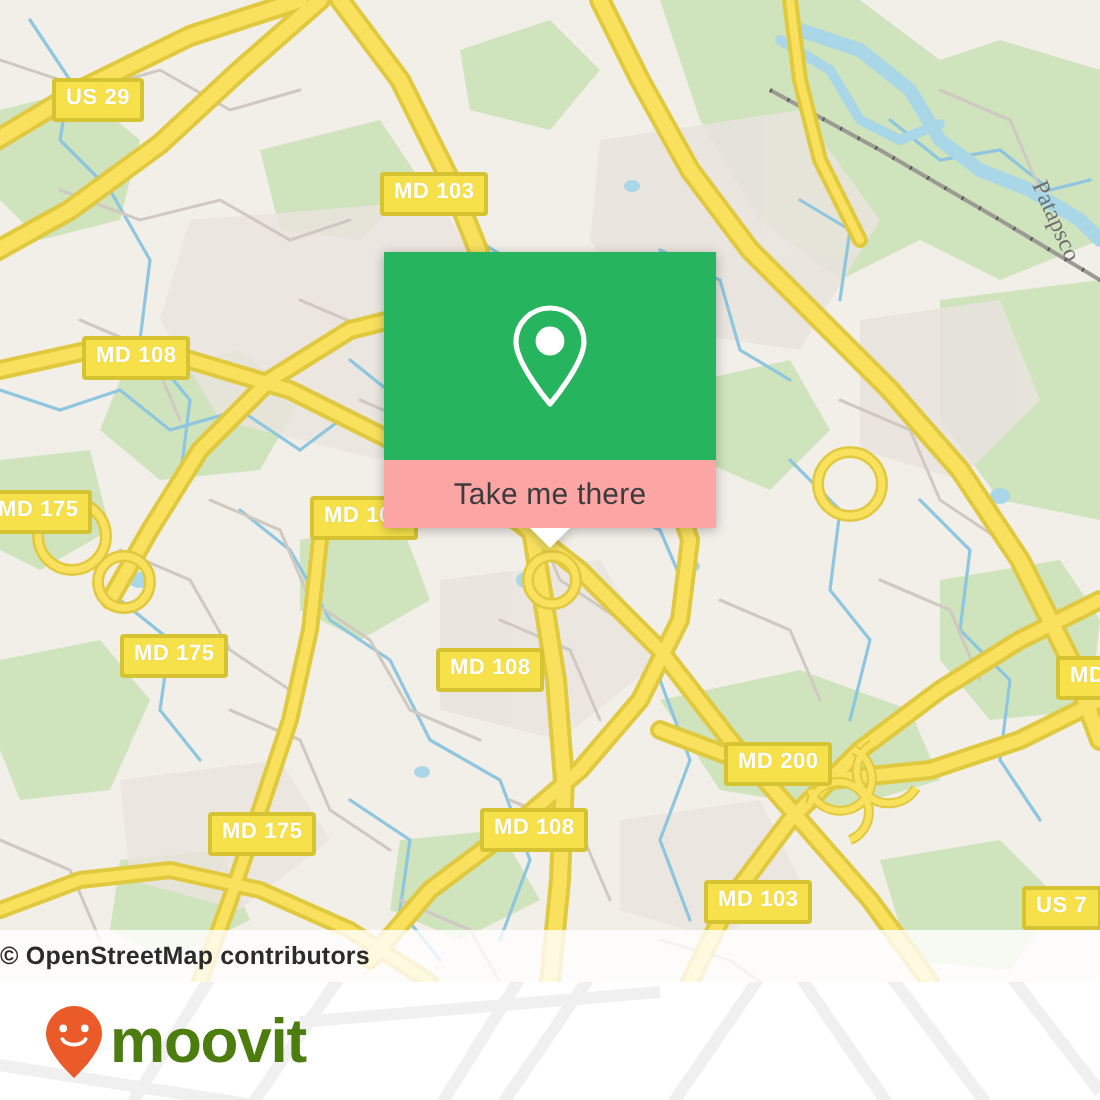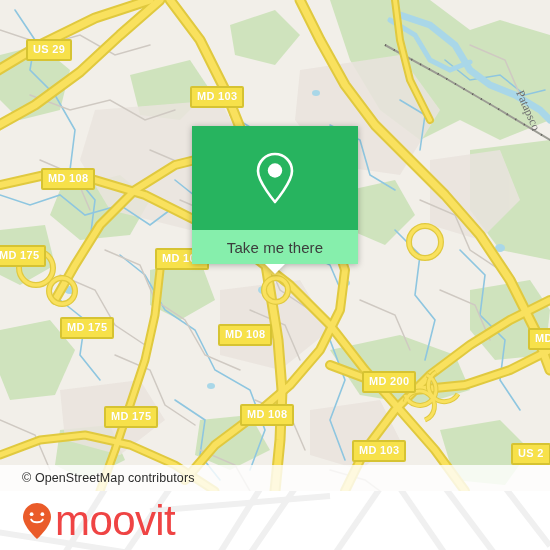--- a/index.html
+++ b/index.html
@@ -36,23 +36,24 @@
     bottom: 0;
     width: 550px;
     height: 26px;
     background: rgba(255,255,255,0.80);
     display: flex;
     align-items: center;
   }
   #attribution .attr-text {
     font-size: 12.5px;
     color: #2b2b2b;
-    padding-left: 22px;
+    padding-left: 0;
     letter-spacing: .1px;
     white-space: nowrap;
+    font-weight: bold;
   }
 
   
   .shield {
     position: absolute;
     background: #f7e14a;
     border: 2px solid #d6c332;
     border-radius: 2px;
     color: #ffffff;
     font-size: 11px;
@@ -82,21 +83,21 @@
     filter: drop-shadow(0 1px 3px rgba(0,0,0,0.28));
   }
   #popup-green {
     background: #27b45f;
     height: 104px;
     display: flex;
     align-items: center;
     justify-content: center;
   }
   #popup-white {
-    background: #86efac;
+    background: #fca5a5;
     height: 34px;
     display: flex;
     align-items: center;
     justify-content: center;
   }
   #popup-label {
     font-size: 15px;
     color: #3c3c3c;
     letter-spacing: .1px;
   }
@@ -142,23 +143,23 @@
     color: #2f3133;
     max-width: 380px;
   }
   #brand {
     display: flex;
     align-items: center;
     gap: 3px;
     flex-shrink: 0;
   }
   #brand-name {
-    font-size: 42px;
-    font-weight: normal;
-    color: #ef4444;
+    font-size: 31px;
+    font-weight: bold;
+    color: #4d7c0f;
     letter-spacing: -0.6px;
     line-height: 1;
   }
 </style>
 </head>
 <body>
 
 <div id="screen">
 
   <div id="map">
@@ -313,21 +314,21 @@
     <div class="shield" style="left:190px; top:86px;">MD 103</div>
     <div class="shield" style="left:41px;  top:168px;">MD 108</div>
     <div class="shield" style="left:-8px;  top:245px;">MD 175</div>
     <div class="shield" style="left:155px; top:248px;">MD 108</div>
     <div class="shield" style="left:60px;  top:317px;">MD 175</div>
     <div class="shield" style="left:218px; top:324px;">MD 108</div>
     <div class="shield" style="left:362px; top:371px;">MD 200</div>
     <div class="shield" style="left:104px; top:406px;">MD 175</div>
     <div class="shield" style="left:240px; top:404px;">MD 108</div>
     <div class="shield" style="left:352px; top:440px;">MD 103</div>
-    <div class="shield" style="left:511px; top:443px;">US 2</div>
+    <div class="shield" style="left:511px; top:443px;">US 7</div>
     <div class="shield" style="left:528px; top:328px;">MD</div>
 
     <div class="river-label" style="left:526px; top:88px; transform:rotate(66deg); transform-origin:left top;">Patapsco</div>
 
     <div id="attribution">
       <span class="attr-text">© OpenStreetMap contributors</span>
     </div>
   </div>
 
   <div id="popup">

